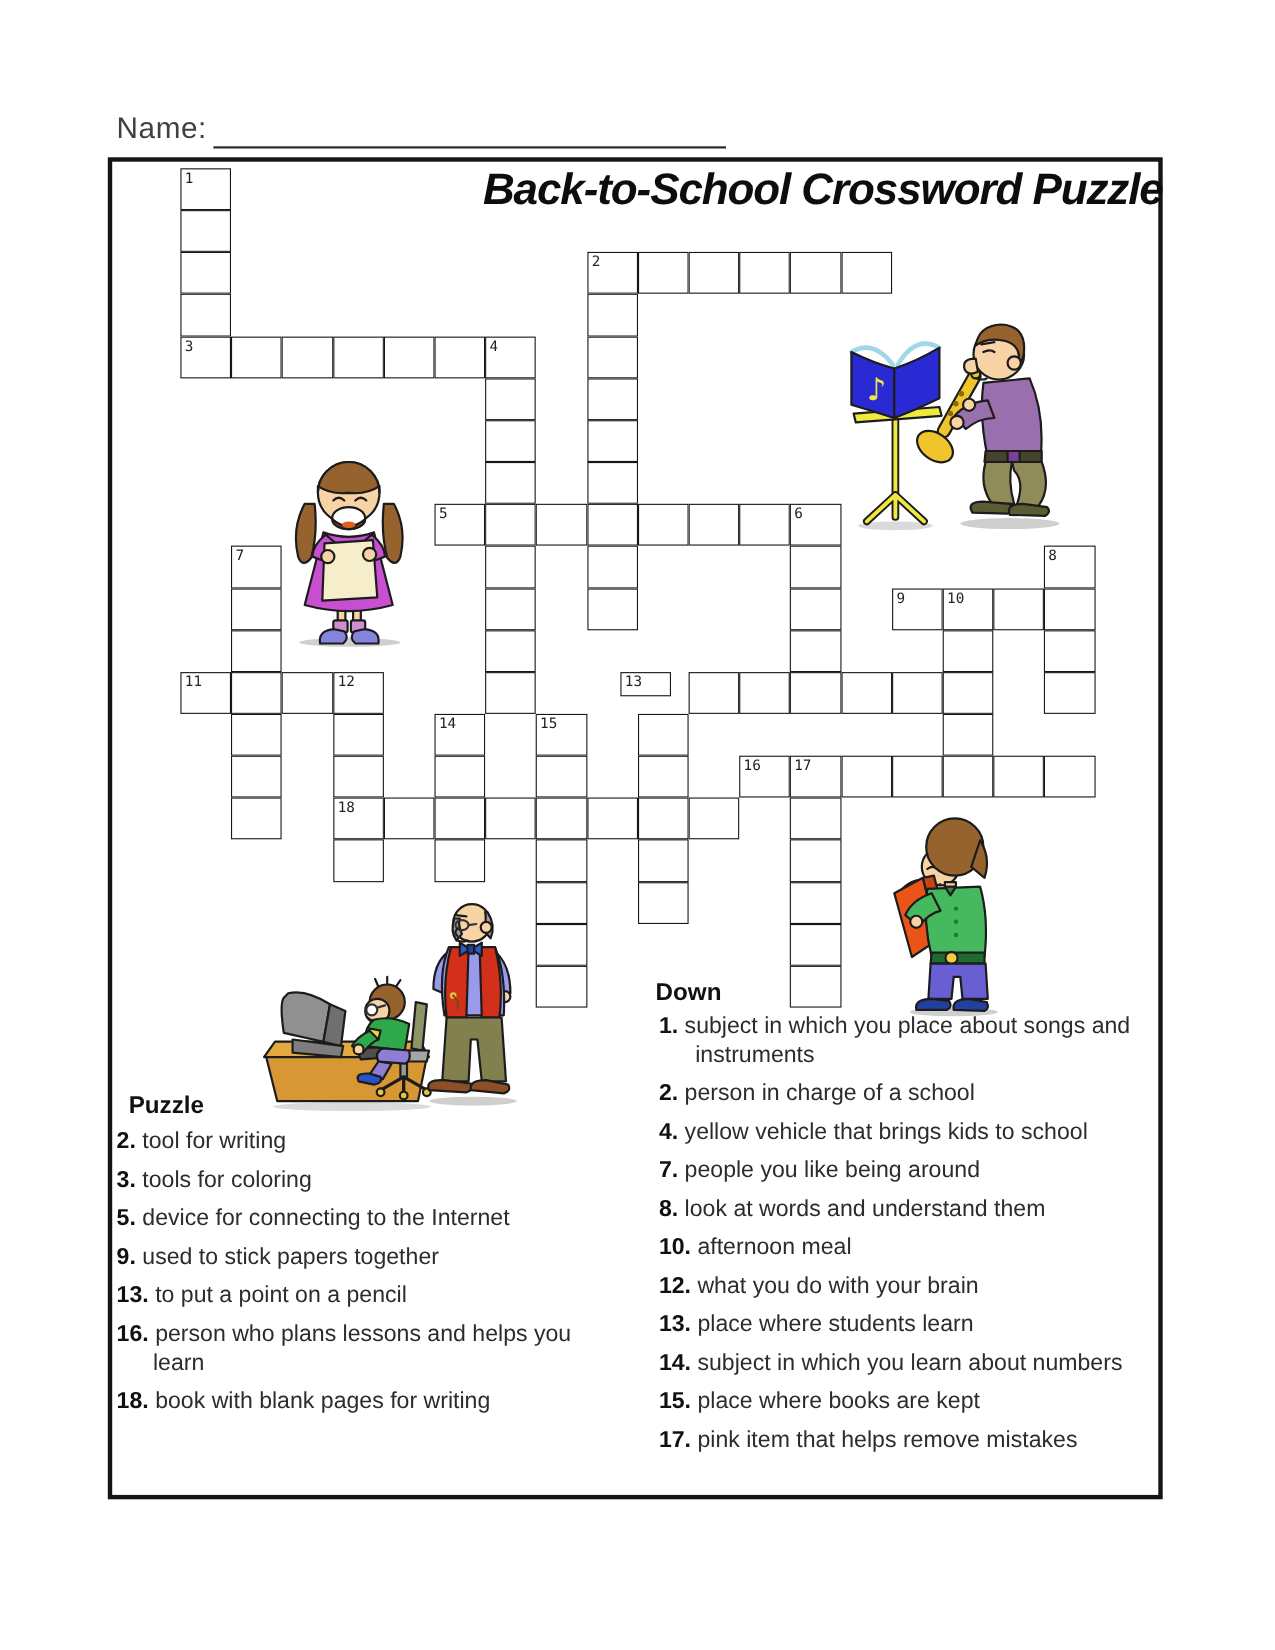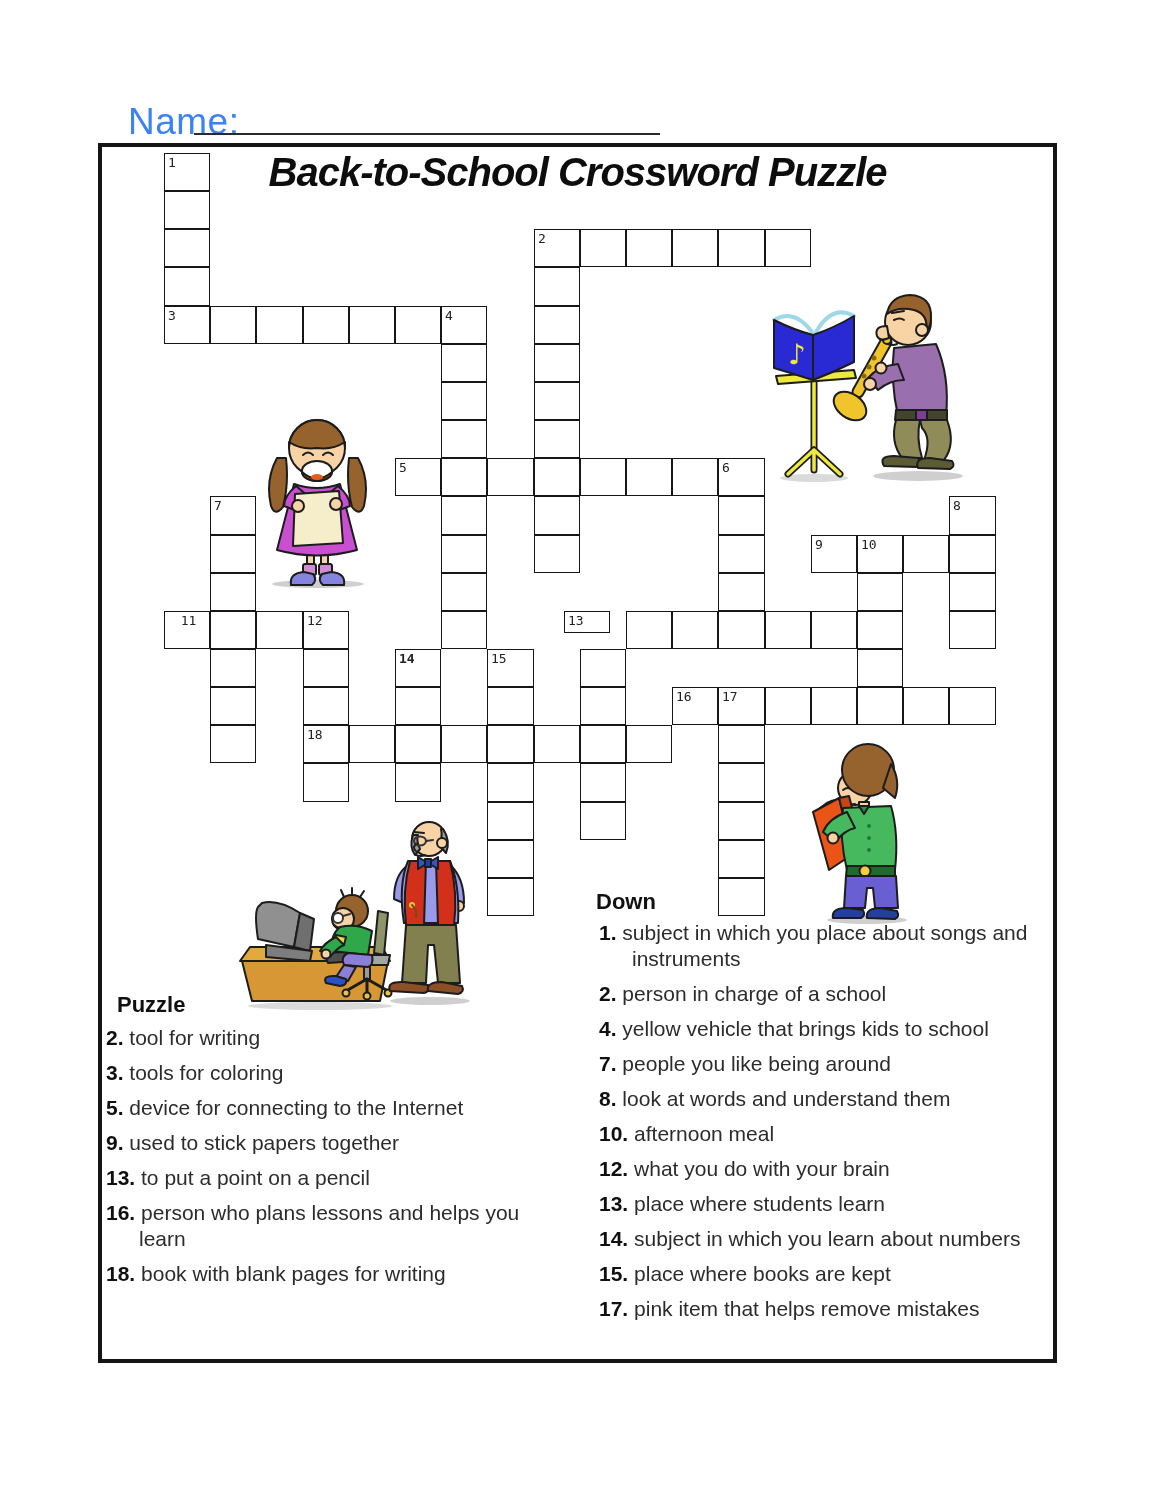--- a/index.html
+++ b/index.html
@@ -1,24 +1,24 @@
 <!DOCTYPE html>
 <html style="--outline: #1c1c1c; --skin: #f7d3a5; --hair: #96622d; --dress: #c94fd1; --sock: #cf8ed2; --shoe_blue: #8585e0; --paper: #f6eecb; --shirt_purple: #9a6fae; --pants_olive: #8f8c5a; --horn_yellow: #f0c52c; --book_blue: #2a2ad4; --stand_yellow: #efe83e; --page_teal: #9fd8e8; --reader_shirt: #46b95e; --reader_pants: #6a5fd2; --reader_book: #ea5416; --navy_shoe: #24409e; --desk_tan: #d79734; --desk_top: #e2a93f; --monitor_gray: #909090; --mon_dark: #6f6f6f; --boy_shirt: #2ea84a; --boy_pants: #8d7ed8; --chair_gray: #a5a5a5; --chair_back: #8e9468; --vest_red: #d2301a; --elder_shirt: #9a9aec; --elder_pants: #82804e; --shoe_brown: #8d4f26; --bowtie_blue: #2c58c8; --gray_hair: #9e9e9e;"><head>
 <meta charset="utf-8">
 <style>
   html,body { margin:0; padding:0; background:#ffffff; }
   .canvas {
     position:relative; width:1159px; height:1500px; background:#fff;
     font-family:"Liberation Sans", sans-serif; overflow:hidden; color:#222;
   }
-  .name-label { position:absolute; left:106px; top:101px; font-size:37px; color:#3b82f6; letter-spacing:0.5px;margin-left:22px; }
+  .name-label { position:absolute; left:106px; top:101px; font-size:27px; color:#404040; letter-spacing:0.5px; }
   .name-line  { position:absolute; left:194px; top:99px; width:466px; height:34px; border-bottom:2px solid #2a2a2a; }
   .sheet-box  { position:absolute; left:98px; top:143px; width:951px; height:1212px; border:4px solid #151515; }
   .title {
-    position:absolute; left:98px; top:150px; width:959px; text-align:center;
+    position:absolute; left:98px; top:150px; width:959px; text-align:right;
     font-size:40px; font-weight:bold; font-style:italic; color:#0d0d0d; letter-spacing:-1px;
   }
   #grid { position:absolute; left:0; top:0; width:100%; height:100%; pointer-events:none; }
   .cell { position:absolute; background:#fff; border:1px solid #161616; box-sizing:border-box; }
   .cellnum { display:block; font-size:13px; line-height:1.05; color:#222; padding:2px 0 0 3px; font-family:"DejaVu Sans Mono","Liberation Mono",monospace; }
   .sec-header { position:absolute; font-size:22px; font-weight:bold; color:#111; }
   #across-header { left:117px; top:992px; }
   #down-header   { left:596px; top:889px; }
   .clue-list { position:absolute; }
   #across-list { left:106px; top:1025px; width:445px; }
@@ -114,21 +114,21 @@
         <span class="cellnum">9</span>
       </div>
       <div class="cell" style="left: 857px; top: 535px; width: 46px; height: 38px;">
         <span class="cellnum">10</span>
       </div>
       <div class="cell" style="left: 903px; top: 535px; width: 46px; height: 38px;"></div>
       <div class="cell" style="left: 857px; top: 573px; width: 46px; height: 38px;"></div>
       <div class="cell" style="left: 857px; top: 611px; width: 46px; height: 38px;"></div>
       <div class="cell" style="left: 857px; top: 649px; width: 46px; height: 38px;"></div>
       <div class="cell" style="left: 857px; top: 687px; width: 46px; height: 38px;"></div>
-      <div class="cell" style="left: 164px; top: 611px; width: 46px; height: 38px; text-align: center;">
+      <div class="cell" style="left: 164px; top: 611px; width: 46px; height: 38px;">
         <span class="cellnum">11</span>
       </div>
       <div class="cell" style="left: 256px; top: 611px; width: 47px; height: 38px;"></div>
       <div class="cell" style="left: 303px; top: 611px; width: 46px; height: 38px;">
         <span class="cellnum">12</span>
       </div>
       <div class="cell" style="left: 303px; top: 649px; width: 46px; height: 38px;"></div>
       <div class="cell" style="left: 303px; top: 687px; width: 46px; height: 38px;"></div>
       <div class="cell" style="left: 303px; top: 725px; width: 46px; height: 38px;">
         <span class="cellnum">18</span>
@@ -139,21 +139,21 @@
       </div>
       <div class="cell" style="left: 626px; top: 611px; width: 46px; height: 38px;"></div>
       <div class="cell" style="left: 672px; top: 611px; width: 46px; height: 38px;"></div>
       <div class="cell" style="left: 765px; top: 611px; width: 46px; height: 38px;"></div>
       <div class="cell" style="left: 811px; top: 611px; width: 46px; height: 38px;"></div>
       <div class="cell" style="left: 580px; top: 649px; width: 46px; height: 38px;"></div>
       <div class="cell" style="left: 580px; top: 687px; width: 46px; height: 38px;"></div>
       <div class="cell" style="left: 580px; top: 725px; width: 46px; height: 38px;"></div>
       <div class="cell" style="left: 580px; top: 763px; width: 46px; height: 39px;"></div>
       <div class="cell" style="left: 580px; top: 802px; width: 46px; height: 38px;"></div>
-      <div class="cell" style="left: 395px; top: 649px; width: 46px; height: 38px; font-weight: bold;">
+      <div class="cell" style="left: 395px; top: 649px; width: 46px; height: 38px;">
         <span class="cellnum">14</span>
       </div>
       <div class="cell" style="left: 395px; top: 687px; width: 46px; height: 38px;"></div>
       <div class="cell" style="left: 395px; top: 725px; width: 46px; height: 38px;"></div>
       <div class="cell" style="left: 395px; top: 763px; width: 46px; height: 39px;"></div>
       <div class="cell" style="left: 487px; top: 649px; width: 47px; height: 38px;">
         <span class="cellnum">15</span>
       </div>
       <div class="cell" style="left: 487px; top: 687px; width: 47px; height: 38px;"></div>
       <div class="cell" style="left: 487px; top: 725px; width: 47px; height: 38px;"></div>

